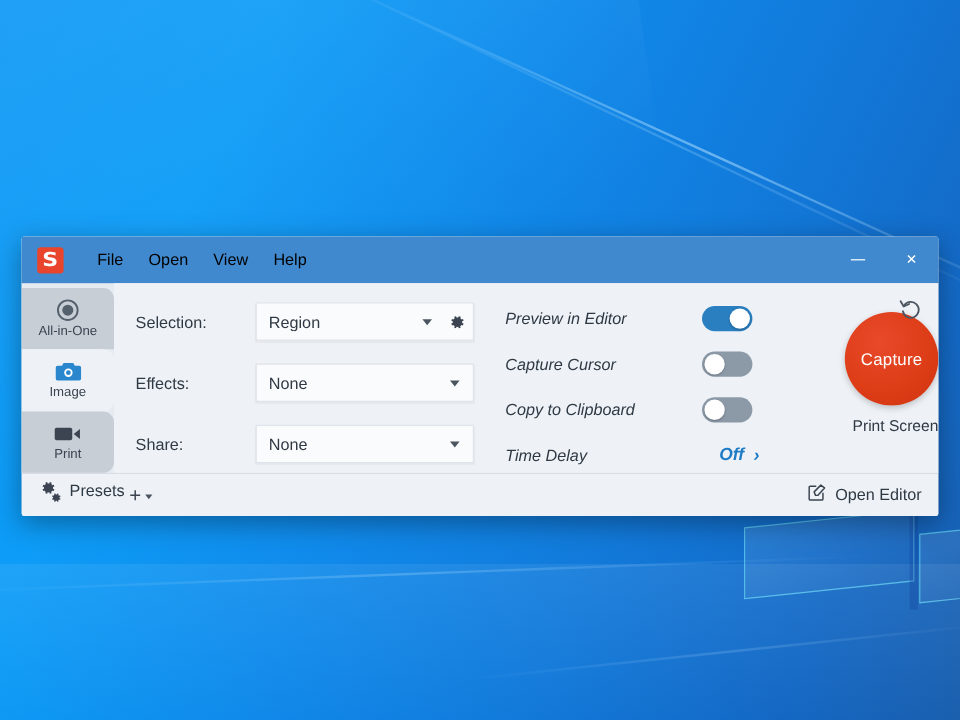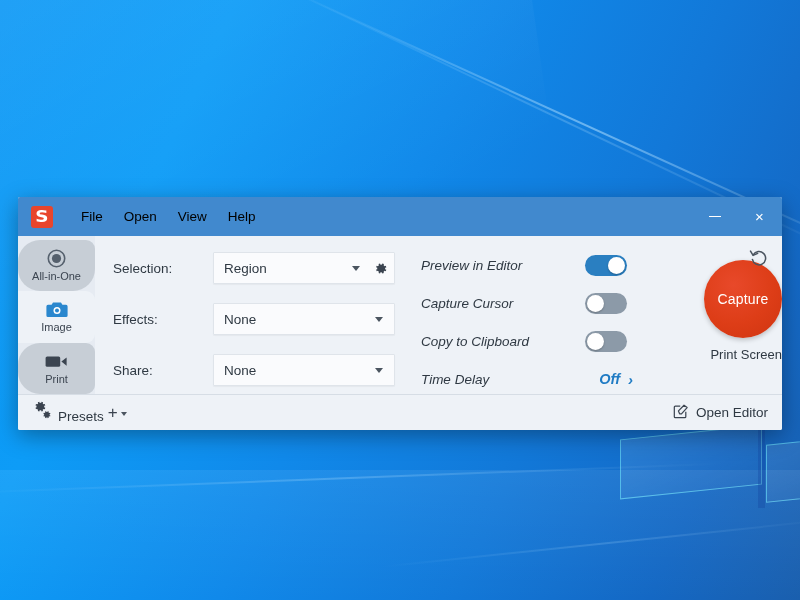--- a/index.html
+++ b/index.html
@@ -145,21 +145,21 @@
     height: 52px;
     margin-right: 0;
     display: flex;
     flex-direction: column;
     align-items: center;
     justify-content: center;
     gap: 3px;
     cursor: default;
     position: relative;
   }
-  .side-tab.grey { background: #c7ced6; border-radius: 22px; }
+  .side-tab.grey { background: #c7ced6; }
   .side-tab.selected {
     background: #eef2f7;
     border-top-right-radius: 9px;
     border-bottom-right-radius: 9px;
   }
   .side-tab.grey.first {
     border-top-right-radius: 9px;
   }
   .side-tab.grey.last {
     border-top-right-radius: 9px;
@@ -338,21 +338,21 @@
     height: 35px;
     flex: none;
     background: #eef2f7;
     border-top: 1px solid #d6dde5;
     display: flex;
     align-items: center;
     padding: 0 14px;
   }
   #presets-group {
     display: flex;
-    align-items: flex-end;
+    align-items: flex-start;
     gap: 7px;
     cursor: default;
   }
   #presets-label {
     font-size: 13.5px;
     color: #2f3943;
   }
   #preset-add {
     display: flex;
     align-items: center;

